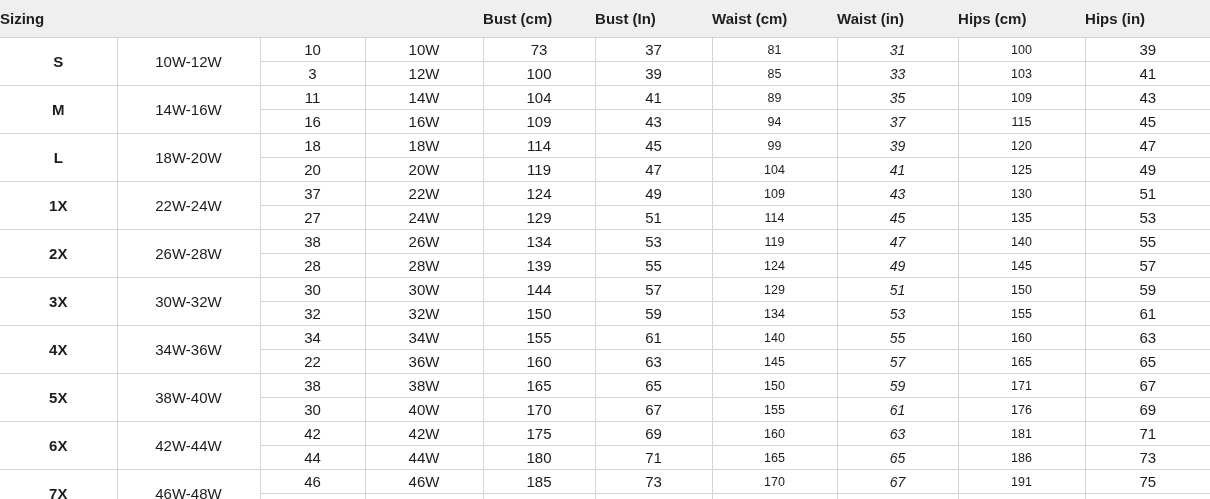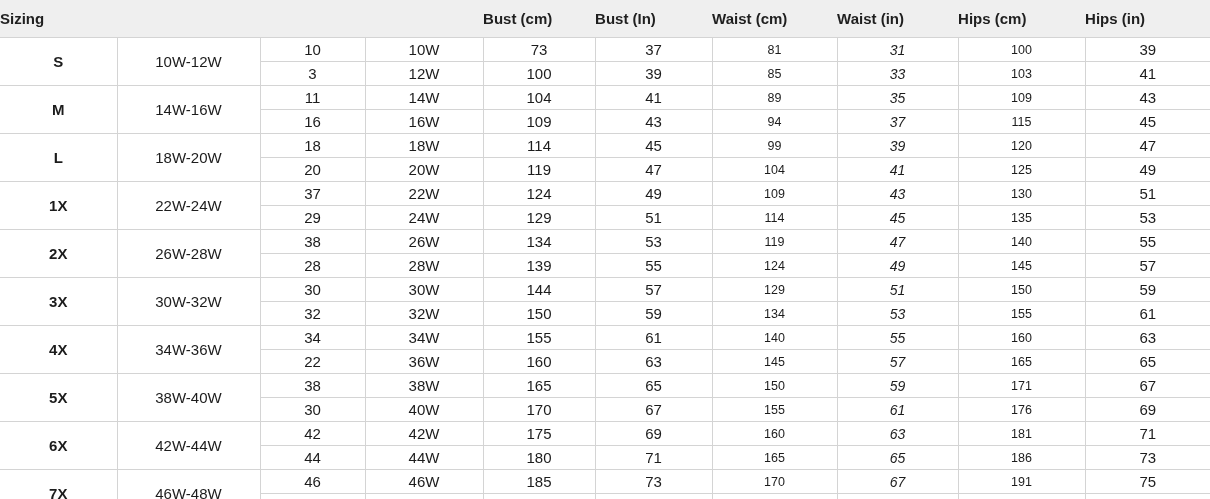--- a/index.html
+++ b/index.html
@@ -134,21 +134,21 @@
         <td class="col-num">37</td>
         <td class="col-w">22W</td>
         <td class="col-bust-cm">124</td>
         <td class="col-bust-in">49</td>
         <td class="col-waist-cm">109</td>
         <td class="col-waist-in">43</td>
         <td class="col-hips-cm">130</td>
         <td class="col-hips-in">51</td>
       </tr>
       <tr>
-        <td class="col-num">29</td>
+        <td class="col-num">27</td>
         <td class="col-w">24W</td>
         <td class="col-bust-cm">129</td>
         <td class="col-bust-in">51</td>
         <td class="col-waist-cm">114</td>
         <td class="col-waist-in">45</td>
         <td class="col-hips-cm">135</td>
         <td class="col-hips-in">53</td>
       </tr>
       <tr>
         <td class="col-letter" rowspan="2">2X</td>

